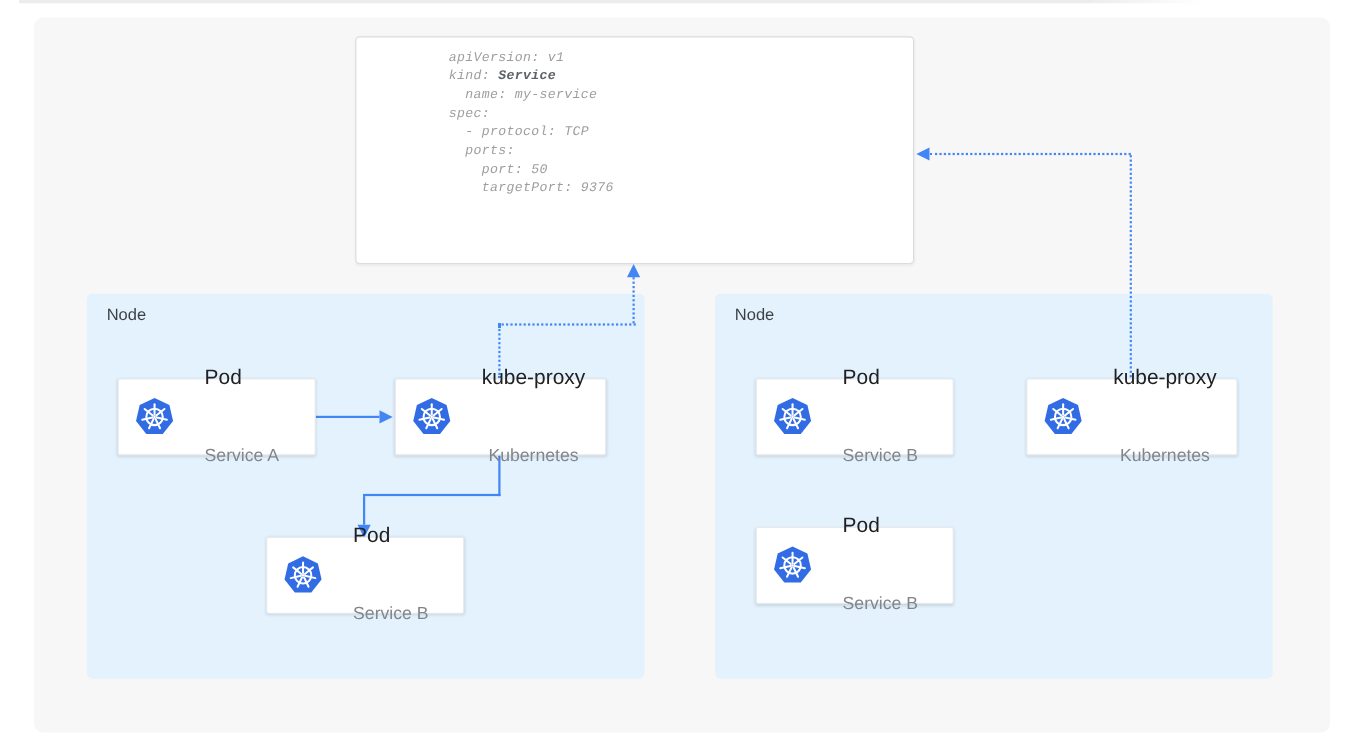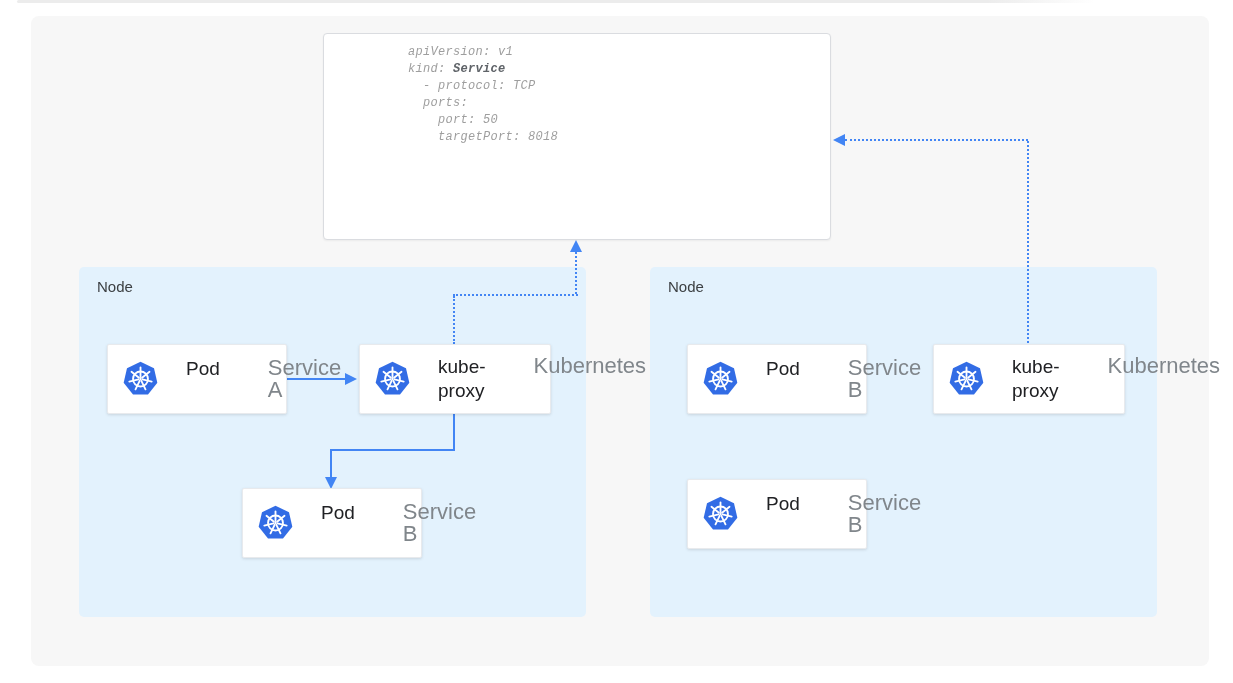--- a/index.html
+++ b/index.html
@@ -39,23 +39,23 @@
   .node-left{left:79px;}
   .node-right{left:650px;}
   .node-label{position:absolute;left:18px;top:11px;font-size:15px;
     color:var(--node-label-color);}
 
   
   .card{position:absolute;background:#fff;border-radius:2px;height:70px;
     border:1px solid #E8EAED;box-shadow:0 1px 3px rgba(0,0,0,.12);
     display:flex;align-items:center;padding-left:14px;}
   .card .k8s{width:37px;height:38px;flex:0 0 auto;}
-  .card .txt{margin-left:27px;display:flex;flex-direction:row;gap:48px;}
+  .card .txt{margin-left:27px;display:flex;flex-direction:column;gap:48px;}
   .card-title{font-size:19px;line-height:24px;color:var(--title-color);}
-  .card-subtitle{font-size:22px;line-height:22px;color:var(--subtitle-color);}
+  .card-subtitle{font-size:16px;line-height:22px;color:var(--subtitle-color);text-align:center;}
 
   .card-pod-a      {left:107px;top:344px;width:180px;}
   .card-kubeproxy-l{left:359px;top:344px;width:192px;}
   .card-pod-b-l    {left:242px;top:488px;width:180px;}
   .card-pod-b1-r   {left:687px;top:344px;width:180px;}
   .card-kubeproxy-r{left:933px;top:344px;width:192px;}
   .card-pod-b2-r   {left:687px;top:479px;width:180px;}
 
   
   .seg{position:absolute;}
@@ -100,24 +100,26 @@
 <div class="page">
 
   <div class="top-divider"></div>
 
   <div class="canvas"></div>
 
   <div class="yaml-box">
     <div class="code">
         <div class="code-line"><span>apiVersion: v1</span></div>
         <div class="code-line"><span>kind: </span><span class="code-bold">Service</span></div>
+        <div class="code-line"><span>  name: my-service</span></div>
+        <div class="code-line"><span>spec:</span></div>
         <div class="code-line"><span>  - protocol: TCP</span></div>
         <div class="code-line"><span>  ports:</span></div>
         <div class="code-line"><span>    port: 50</span></div>
-        <div class="code-line"><span>    targetPort: 8018</span></div>
+        <div class="code-line"><span>    targetPort: 9376</span></div>
       </div>
   </div>
 
   <div class="node node-left">
     <div class="node-label">Node</div>
   </div>
 
   <div class="node node-right">
     <div class="node-label">Node</div>
   </div>

